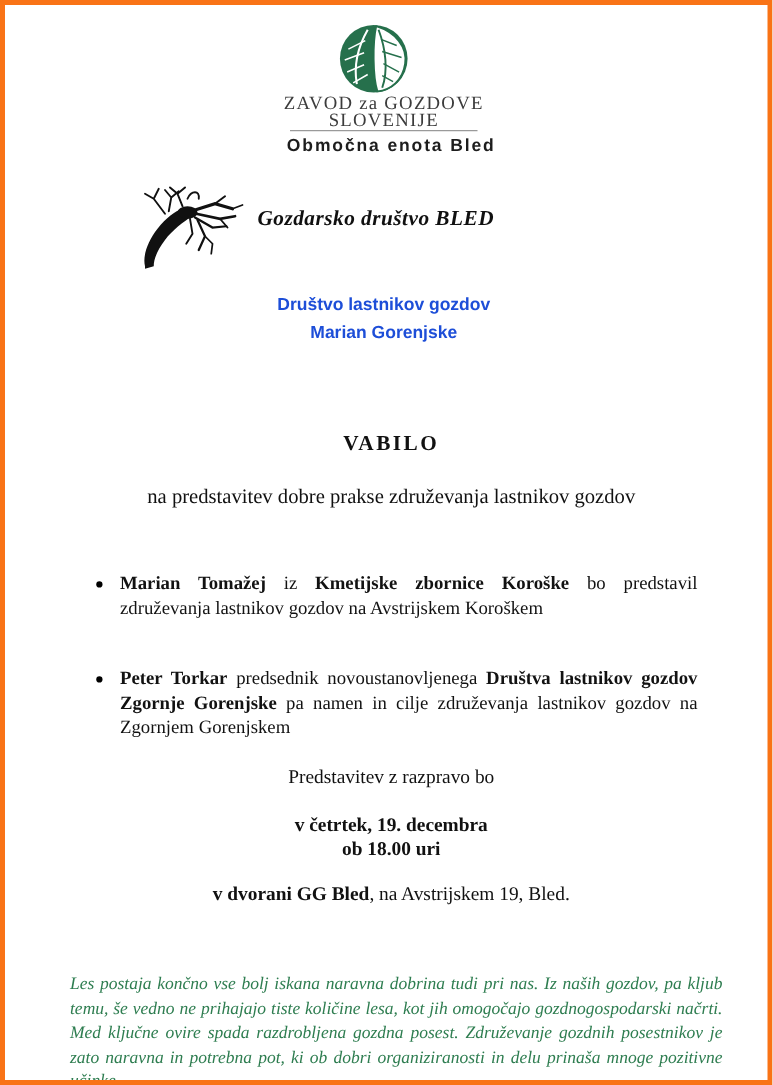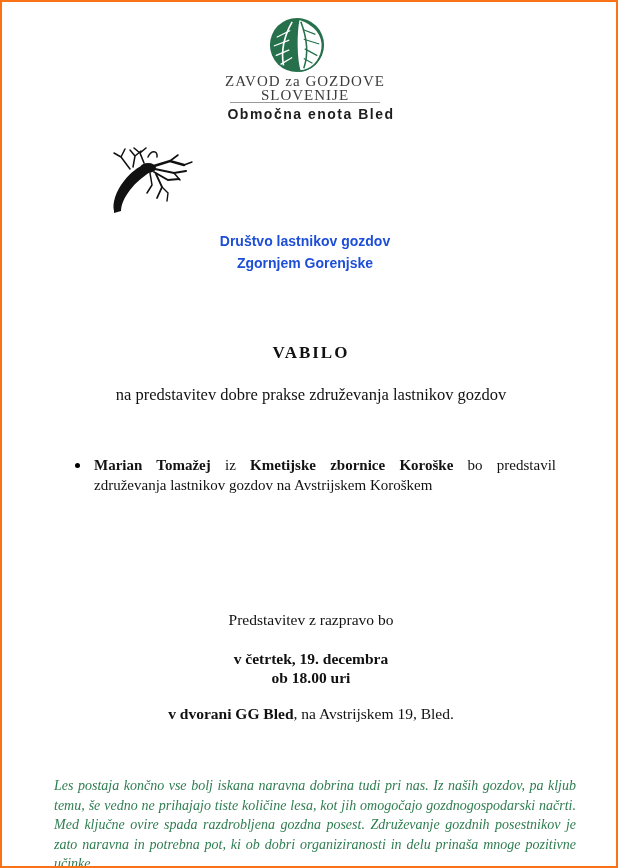--- a/index.html
+++ b/index.html
@@ -1,21 +1,21 @@
 <!DOCTYPE html>
 <html><head>
 <meta charset="utf-8">
 <style>
   html,body{margin:0;padding:0;background:#e8e8e8;}
   .page{
     position:relative;
     width:618px;height:868px;
     box-sizing:border-box;
     background:#ffffff;
-    border:2px solid #f97316;
+    border:4px solid #f97316;
     overflow:hidden;
     font-family:"Liberation Serif", serif;
     color:#111;
   }
   .abs{position:absolute;}
   .centered{left:0;width:618px;text-align:center;}
 
   
   .logo-svg{position:absolute;top:14px;left:266px;width:58px;height:58px;}
   .org-line{position:absolute;left:0;width:606px;text-align:center;
@@ -90,31 +90,33 @@
       <path d="M48,27 L62,35 L73,34" stroke-width="1.8"></path>
       <path d="M50,29 L56,42 L51,53" stroke-width="1.8"></path>
       <path d="M56,42 L62,48 L61,56" stroke-width="1.4"></path>
       <path d="M44,28 L46,40 L41,48" stroke-width="1.5"></path>
       <path d="M38,18 L34,8 M34,8 L28,3 M34,8 L40,3" stroke-width="1.6"></path>
       <path d="M42,12 C45,5 52,5 51,12" stroke-width="1.5"></path>
       <path d="M24,24 L15,12 M15,12 L8,8 M15,12 L19,4 M27,22 L29,11 M29,11 L24,5 M29,11 L35,6" stroke-width="1.5"></path>
     </g>
   </svg>
 
+  <div class="society-name">Gozdarsko društvo BLED</div>
 
   <div class="assoc">
     <div>Društvo lastnikov gozdov</div>
-    <div>Zgornjem Gorenjske</div>
+    <div>Marian Gorenjske</div>
   </div>
 
   <div class="title centered abs">VABILO</div>
   <div class="subtitle centered abs">na predstavitev dobre prakse združevanja lastnikov gozdov</div>
 
   <ul class="bullets">
     <li><span class="seg-b">Marian Tomažej</span><span> iz </span><span class="seg-b">Kmetijske zbornice Koroške</span><span> bo predstavil združevanja lastnikov gozdov na Avstrijskem Koroškem</span></li>
+    <li><span class="seg-b">Peter Torkar</span><span> predsednik novoustanovljenega </span><span class="seg-b">Društva lastnikov gozdov Zgornje Gorenjske</span><span> pa namen in cilje združevanja lastnikov gozdov na Zgornjem Gorenjskem</span></li>
   </ul>
 
   <div class="event-intro centered">Predstavitev z razpravo bo</div>
   <div class="event-date centered">v četrtek, 19. decembra</div>
   <div class="event-time centered">ob 18.00 uri</div>
   <div class="venue centered"><span class="seg-b">v dvorani GG Bled</span><span>, na Avstrijskem 19, Bled.</span></div>
 
   <div class="note">Les postaja končno vse bolj iskana naravna dobrina tudi pri nas. Iz naših gozdov, pa kljub temu, še vedno ne prihajajo tiste količine lesa, kot jih omogočajo gozdnogospodarski načrti. Med ključne ovire spada razdrobljena gozdna posest. Združevanje gozdnih posestnikov je zato naravna in potrebna pot, ki ob dobri organiziranosti in delu prinaša mnoge pozitivne učinke.</div>
 
 </div>

